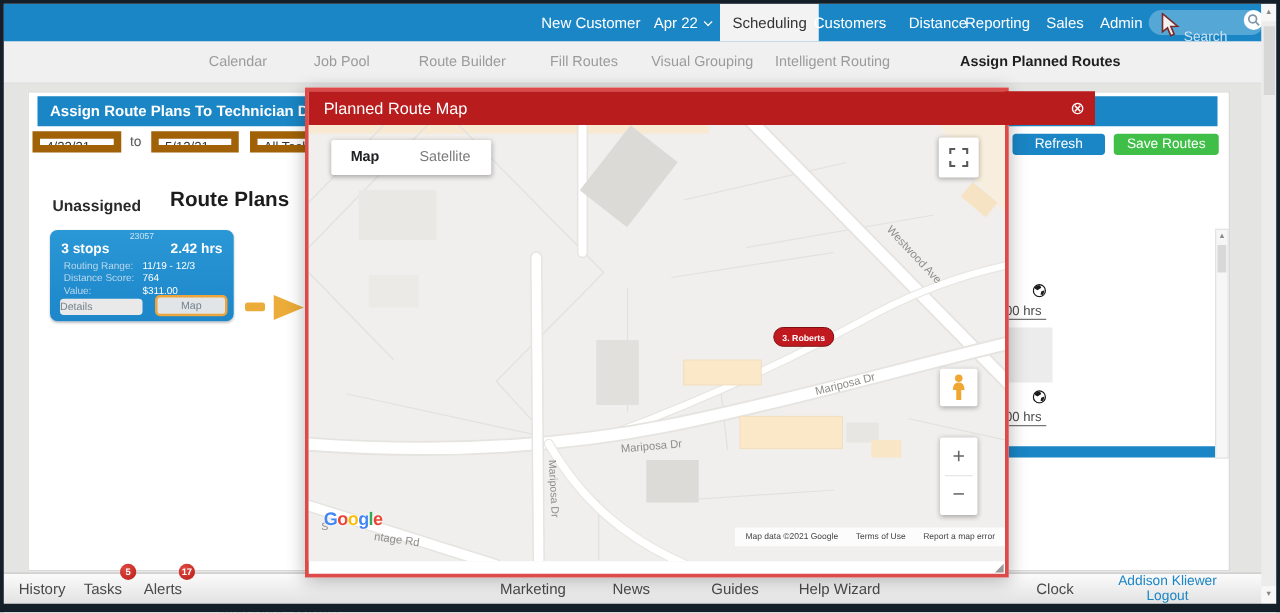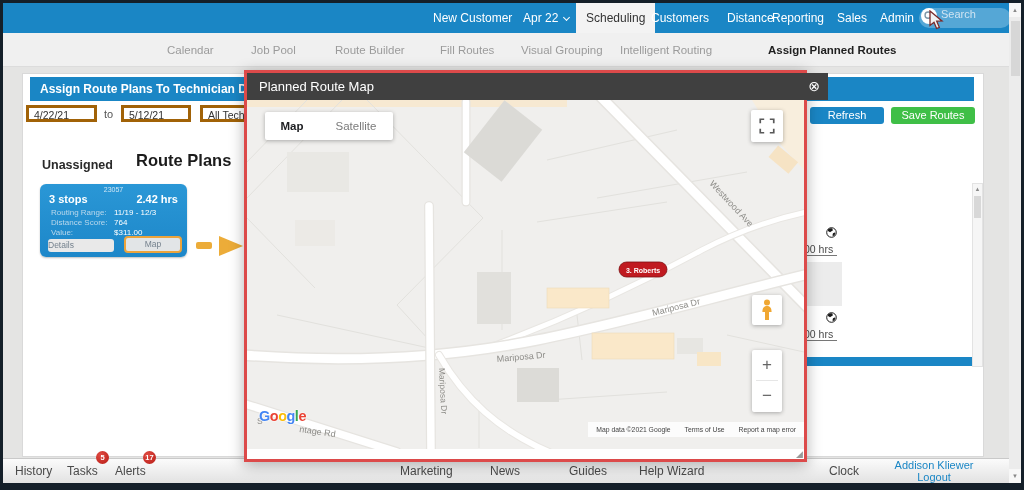--- a/index.html
+++ b/index.html
@@ -9,34 +9,34 @@
   .abs { position:absolute; }
 
   
   .frame { background:#141f29; z-index:60; }
 
   
   .topnav { left:3px; top:3px; width:1018px; height:30px; background:#1a86c5; z-index:4; }
   .navitem { position:absolute; top:0; height:30px; line-height:30px; color:#fff; font-size:12px; cursor:pointer; white-space:nowrap;text-align:center; }
   .navitem.active { background:#f3f3f3; color:#333; padding:0 10px; }
   .chev { display:inline-block; width:5px; height:5px; border-right:1.5px solid #fff; border-bottom:1.5px solid #fff; transform:rotate(45deg); margin-left:6px; vertical-align:2px; }
-  .searchbox { position:absolute; top:5px; height:20px; width:92px; background:#55a7d6; border-radius:10px; display:flex; align-items:flex-start; padding-left:2px; }
+  .searchbox { position:absolute; top:5px; height:20px; width:92px; background:#55a7d6; border-radius:10px; display:flex; align-items:flex-end; padding-left:2px;flex-direction:column; }
   .magcircle { width:16px; height:16px; border-radius:50%; background:#fff; display:flex; align-items:center; justify-content:center; flex:0 0 16px; }
   .searchbox input { border:0; outline:0; background:transparent; width:64px; margin-left:4px; font-size:11px; color:#fff; }
   .searchbox input::placeholder { color:#cfe4f2; }
 
   
   .subnav { left:3px; top:33px; width:1018px; height:34px; background:#f0f0f0; border-bottom:1px solid #dcdcdc; z-index:3; }
   .subitem { position:absolute; top:11px; font-size:11.5px; color:#9b9b9b; cursor:pointer; white-space:nowrap; }
   .subitem.active { color:#1f1f1f; font-weight:bold; }
 
   
   .panel { left:22px; top:73px; width:962px; height:384px; background:#fff; border:1px solid #d9d9d9; z-index:2; }
   .panelhdr { left:30px; top:77px; width:944px; height:24px; background:#1a86c5; color:#fff; font-weight:bold; font-size:12px; line-height:24px; padding-left:10px; z-index:3; }
-  .dateinput { position:absolute; height:17px; background:#fff; border:3px solid #a16207; font-size:10.5px; color:#333; padding:0 5px; line-height:15px; z-index:3; overflow:hidden; white-space:nowrap; }
+  .dateinput { position:absolute; height:17px; background:#fff; border:6px solid #a16207; font-size:10.5px; color:#333; padding:0 5px; line-height:15px; z-index:3; overflow:hidden; white-space:nowrap; }
   .routeplans { left:136px; top:151px; font-size:16.5px; font-weight:bold; color:#1c1c1c; z-index:3; }
   .unassigned { left:42px; top:158px; font-size:12.5px; font-weight:bold; color:#2a2a2a; z-index:3; }
 
   
   .card { left:40px; top:184px; width:147px; height:73px; background:linear-gradient(#2a97d6,#1d87c9); border-radius:6px; z-index:3; box-shadow:0 1px 2px rgba(0,0,0,.25); }
   .card .rid { position:absolute; top:2px; left:0; width:100%; text-align:center; font-size:7px; color:#cfe6f5; }
   .card .stops { position:absolute; left:9px; top:9px; font-size:11px; font-weight:bold; color:#fff; }
   .card .hrs { position:absolute; right:9px; top:9px; font-size:11px; font-weight:bold; color:#fff; }
   .cr { position:absolute; left:11px; font-size:8px; color:#b9d8ec; }
   .cv { position:absolute; left:74px; font-size:8px; color:#fff; }
@@ -64,21 +64,21 @@
 
   
   .bottombar { left:3px; top:458px; width:1018px; height:25px; background:linear-gradient(#fbfbfb,#e2e2e2); border-top:1px solid #c9c9c9; z-index:2; }
   .bitem { position:absolute; top:5px; font-size:12px; color:#4a4a4a; cursor:pointer; white-space:nowrap; }
   .bitem.dim { color:#9a9a9a;margin-top:17px; }
   .badge { position:absolute; top:-8px; height:13px; min-width:13px; padding:0 2px; background:radial-gradient(circle at 35% 30%, #e04a42, #b71c15); border-radius:7px; color:#fff; font-size:7.5px; font-weight:bold; text-align:center; line-height:13px; z-index:6; }
   .userblock { position:absolute; right:26px; top:1px; width:122px; text-align:center; color:#1a86c5; font-size:11px; line-height:11.5px; }
 
   
   .modal { left:244px; top:70px; width:563px; height:392px; background:#fff; border:3px solid #dc4a4a; z-index:40; box-shadow:0 3px 14px rgba(0,0,0,.3); }
-  .mtitle { position:relative; width:581px; height:27px; background:#404040; color:#fff; font-size:13px; line-height:27px; padding-left:12px; }
+  .mtitle { position:relative; width:629px; height:27px; background:#b91c1c; color:#fff; font-size:13px; line-height:27px; padding-left:12px; }
   .mclose { position:absolute; right:8px; top:0; font-size:14px; color:#fff; cursor:pointer; line-height:27px; }
   .mapwrap { position:relative; width:557px; height:349px; overflow:hidden; background:#f0efed; }
   .grip { position:absolute; right:1px; bottom:0px; font-size:9px; color:#999; }
 
   
   .maptype { position:absolute; left:18px; top:12px; height:28px; display:flex; background:#fff; border-radius:2px; box-shadow:0 1px 4px rgba(0,0,0,.3); font-size:11.5px; }
   .maptype .m1 { width:54px; text-align:center; line-height:28px; font-weight:bold; color:#202124; cursor:pointer; }
   .maptype .m2 { width:74px; text-align:center; line-height:28px; color:#7b7b7b; cursor:pointer; }
   .fsbtn { position:absolute; left:504px; top:10px; width:32px; height:32px; background:#fff; border-radius:2px; box-shadow:0 1px 4px rgba(0,0,0,.3); display:flex; align-items:center; justify-content:center; cursor:pointer; }
   .pegman { position:absolute; left:505px; top:195px; width:30px; height:30px; background:#fff; border-radius:2px; box-shadow:0 1px 4px rgba(0,0,0,.3); display:flex; align-items:center; justify-content:center; cursor:pointer; }

